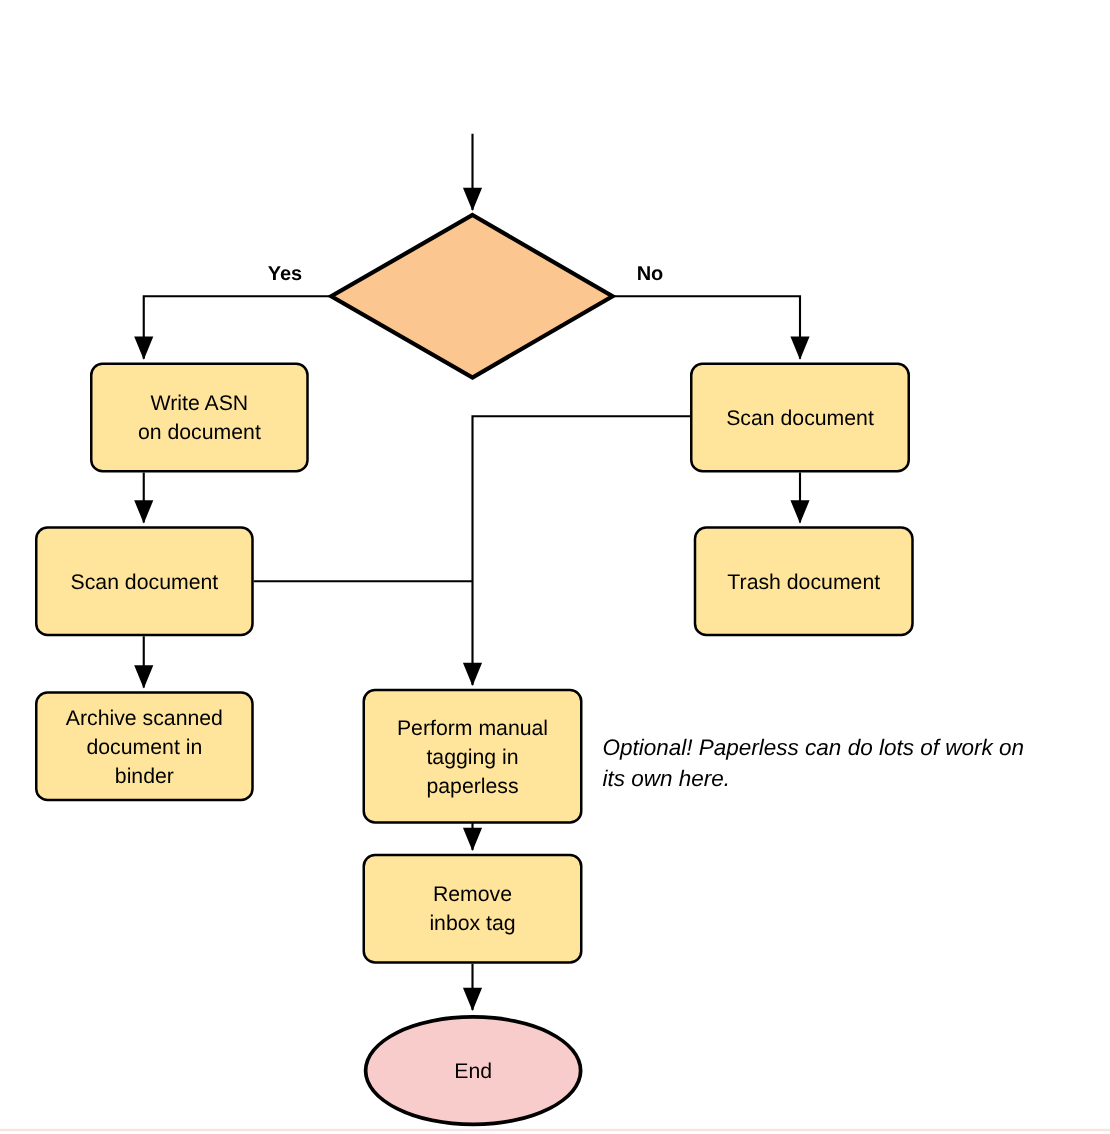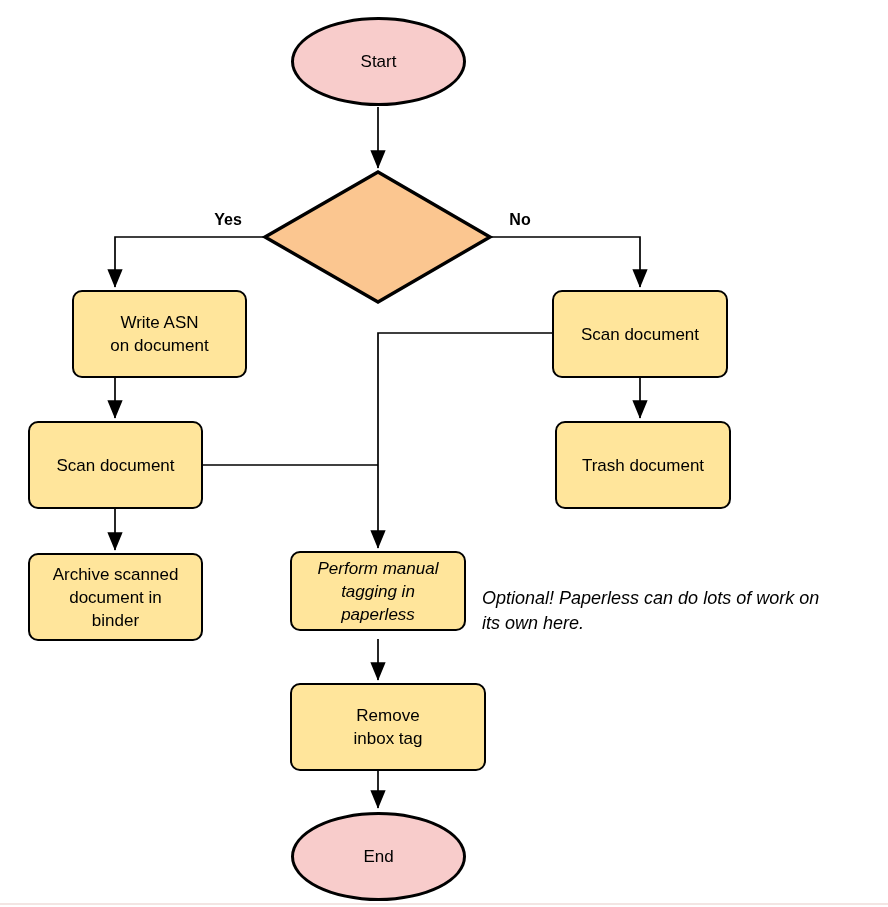--- a/index.html
+++ b/index.html
@@ -91,23 +91,20 @@
     <path d="M490,237 L640,237 L640,287" fill="none" stroke="#000000" stroke-width="1.7" marker-end="url(#arrow)"></path>
     <path d="M115,378 L115,418" fill="none" stroke="#000000" stroke-width="1.7" marker-end="url(#arrow)"></path>
     <path d="M115,509 L115,550" fill="none" stroke="#000000" stroke-width="1.7" marker-end="url(#arrow)"></path>
     <path d="M640,378 L640,418" fill="none" stroke="#000000" stroke-width="1.7" marker-end="url(#arrow)"></path>
     <path d="M552,333 L378,333 L378,548" fill="none" stroke="#000000" stroke-width="1.7" marker-end="url(#arrow)"></path>
     <path d="M203,465 L378,465" fill="none" stroke="#000000" stroke-width="1.7"></path>
     <path d="M378,639 L378,680" fill="none" stroke="#000000" stroke-width="1.7" marker-end="url(#arrow)"></path>
     <path d="M378,771 L378,808" fill="none" stroke="#000000" stroke-width="1.7" marker-end="url(#arrow)"></path>
   </svg>
 
-  <div class="node terminator" style="left:291px; top:17px; width:175px; height:89px;">
-    <span>Start</span>
-  </div>
 
 
   <div class="edge-label" style="left:198px; top:211px; width:60px;">Yes</div>
   <div class="edge-label" style="left:493px; top:211px; width:54px;">No</div>
 
   <div class="node process" style="left:28px; top:290px; width:175px; height:88px;margin-left:44px;">
     <span>Write ASN
 on document</span>
   </div>
 
@@ -122,30 +119,30 @@
   </div>
 
   <div class="node process" style="left:552px; top:290px; width:176px; height:88px;">
     <span>Scan document</span>
   </div>
 
   <div class="node process" style="left:539px; top:421px; width:176px; height:88px;margin-left:16px;">
     <span>Trash document</span>
   </div>
 
-  <div class="node process" style="left:290px; top:551px; width:176px; height:80px;font-style:italic;">
+  <div class="node process" style="left:290px; top:551px; width:176px; height:108px;">
     <span>Perform manual
 tagging in
 paperless</span>
   </div>
 
   <div class="note" style="left:482px; top:586px; width:404px;">Optional! Paperless can do lots of work on
 its own here.</div>
 
-  <div class="node process" style="left:290px; top:683px; width:196px; height:88px;">
+  <div class="node process" style="left:290px; top:683px; width:176px; height:88px;">
     <span>Remove
 inbox tag</span>
   </div>
 
   <div class="node terminator" style="left:291px; top:812px; width:175px; height:89px;">
     <span>End</span>
   </div>
 
   <div class="bottom-hairline"></div>
 

